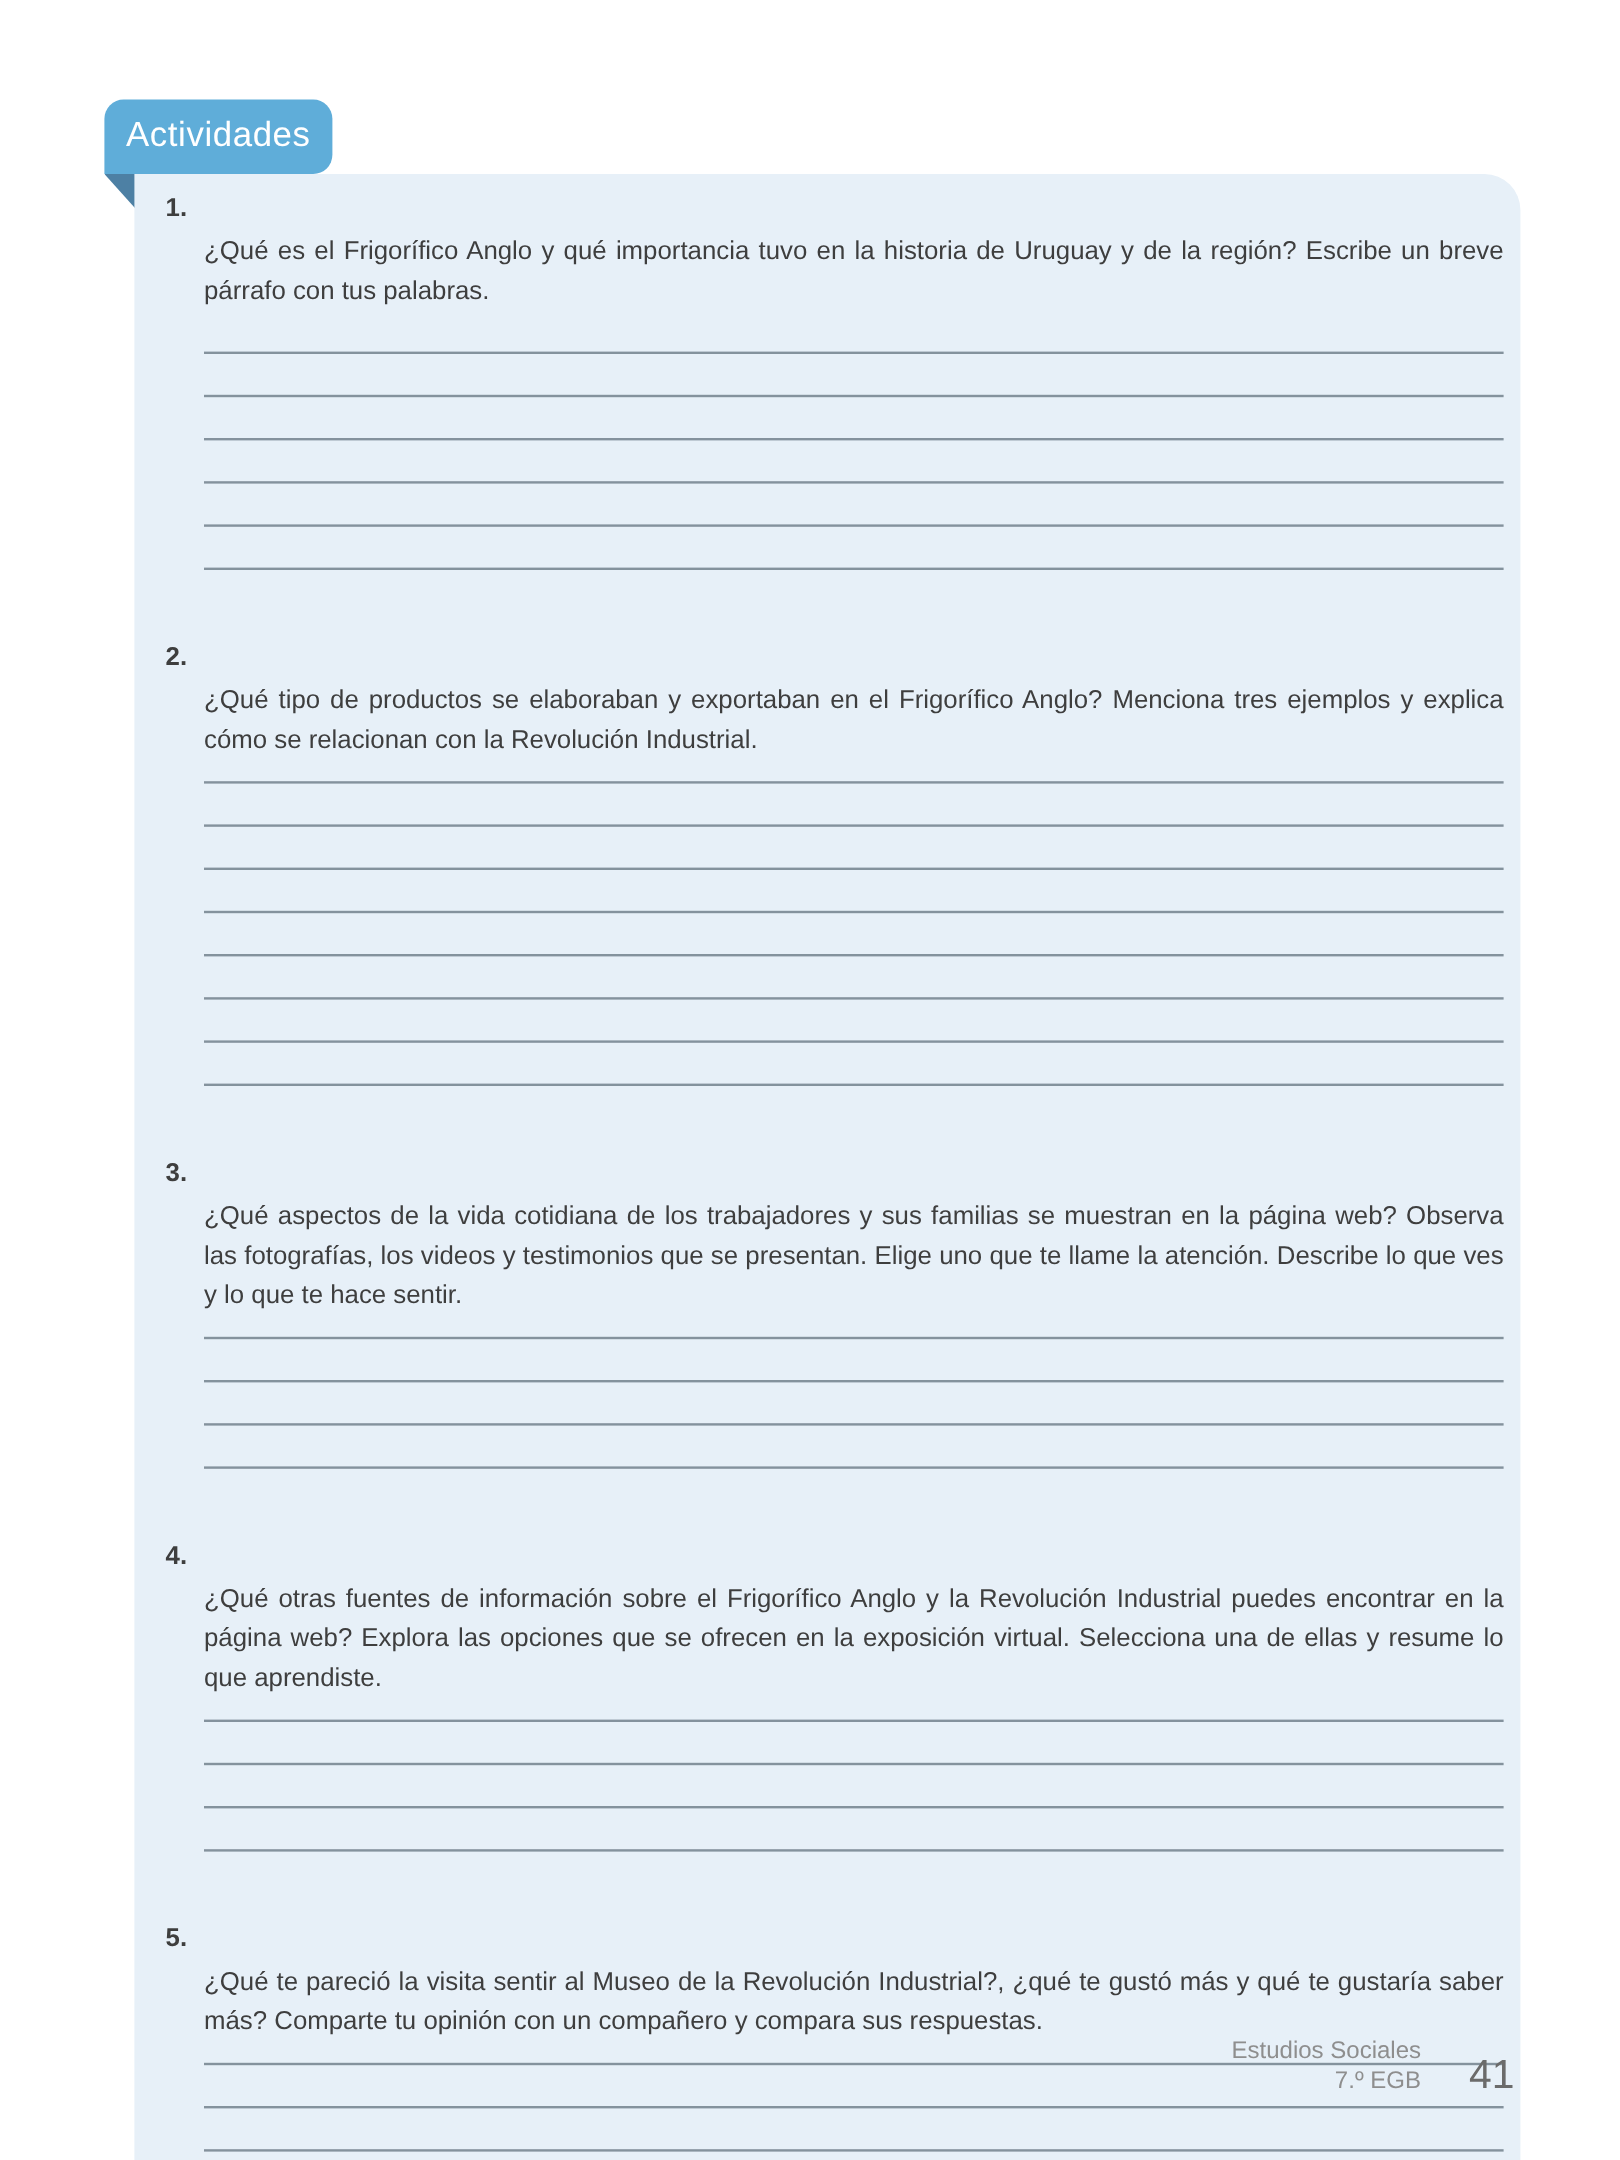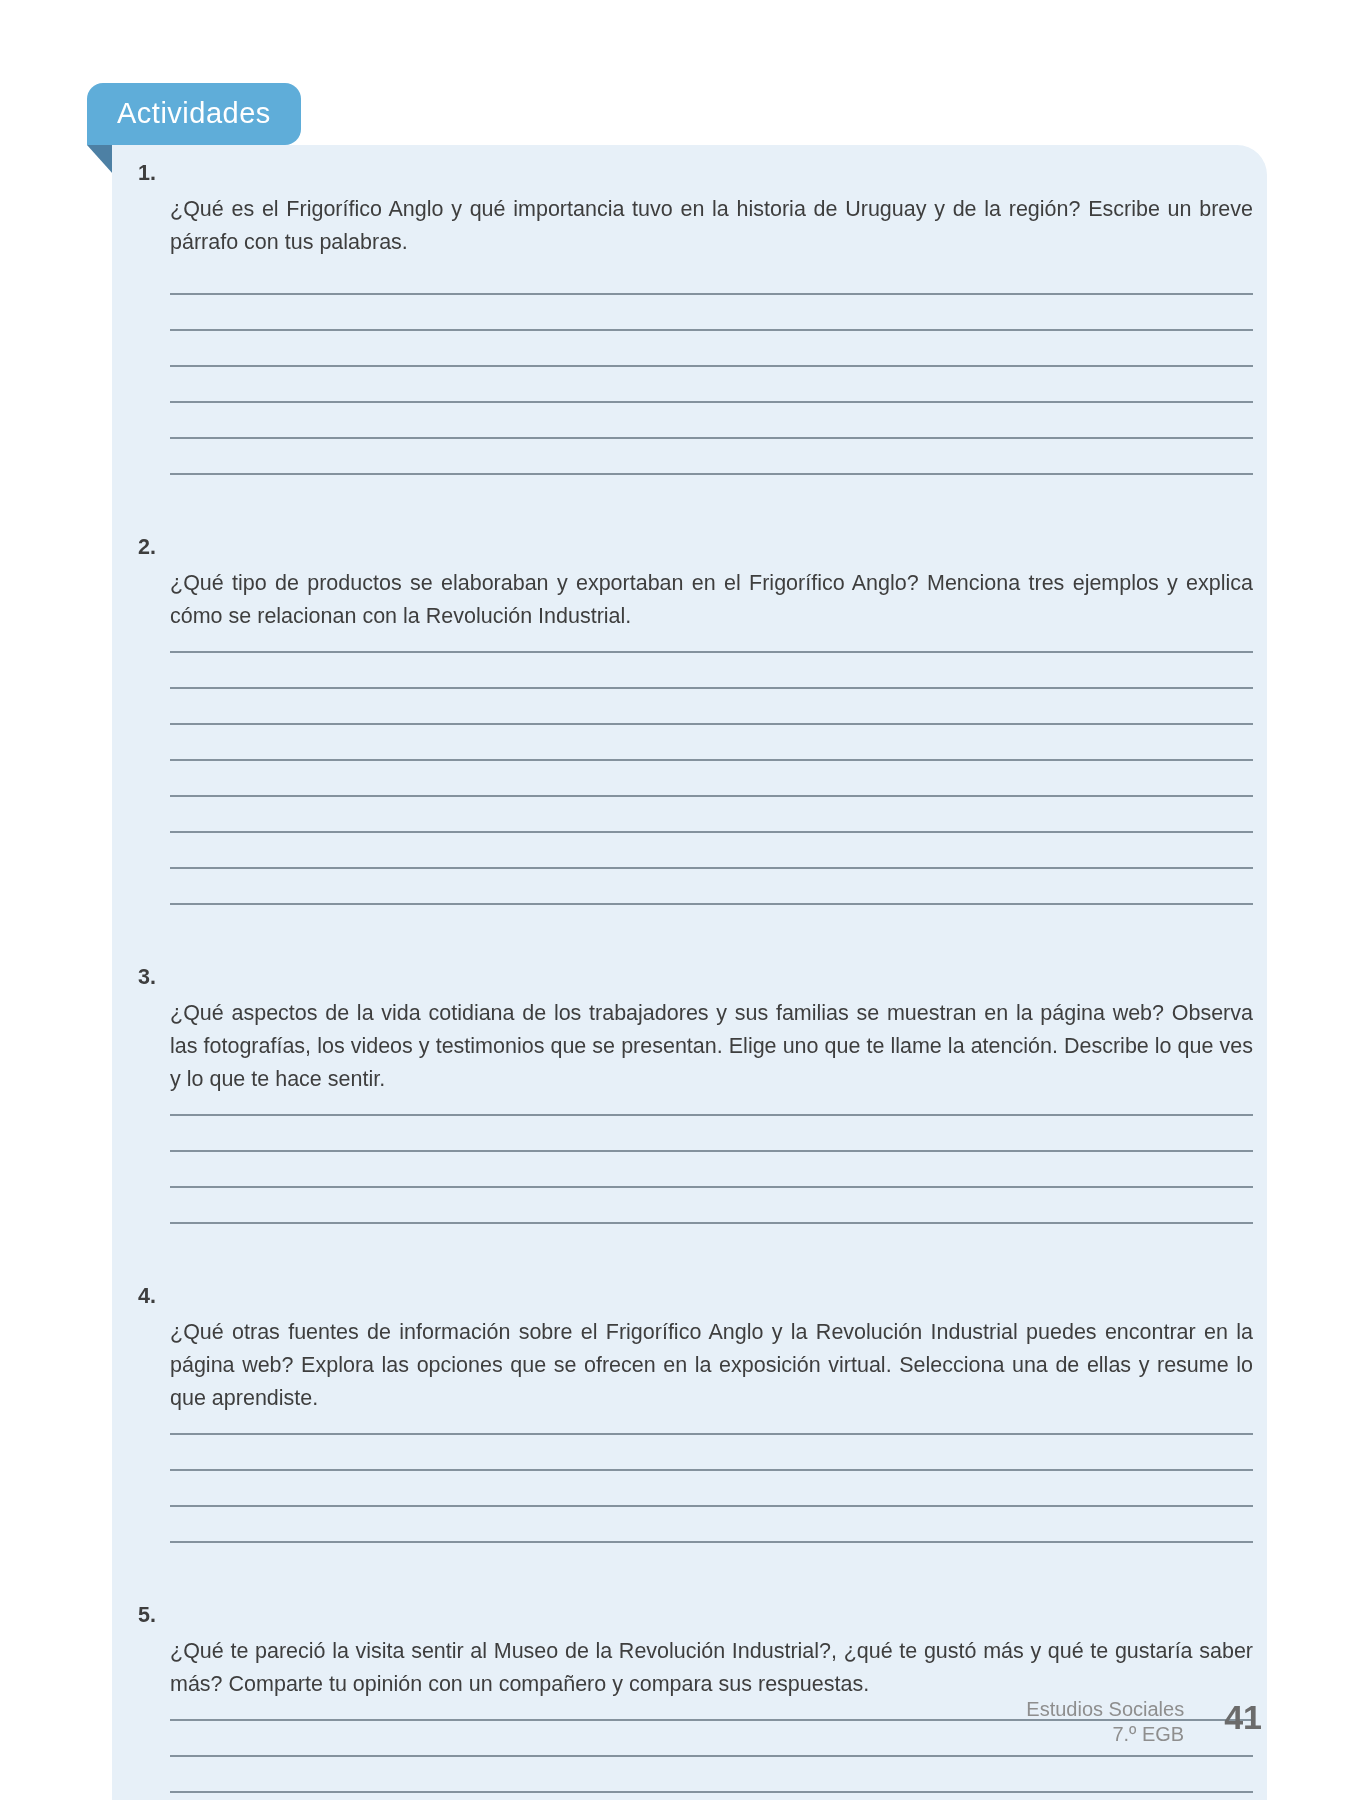--- a/index.html
+++ b/index.html
@@ -21,21 +21,21 @@
     font-family: "Liberation Sans", sans-serif;
     color: var(--text-dark);
   }
 
   
   .tab {
     position: absolute;
     left: 87px;
     top: 83px;
     height: 62px;
-    padding: 0 30px;
+    padding: 0 18px;
     background: var(--tab-blue);
     border-radius: 16px 16px 16px 0;
     color: #ffffff;
     font-size: 29px;
     line-height: 60px;
     letter-spacing: 0.5px;
   }
   .fold {
     position: absolute;
     left: 87px;
@@ -92,23 +92,23 @@
   }
   .footer-course {
     text-align: right;
     color: var(--footer-gray);
     font-size: 20px;
     line-height: 25px;
   }
   .footer-page {
     color: var(--page-number-gray);
     font-size: 34px;
-    font-weight: bold;
+    font-weight: normal;
     line-height: 34px;
-    margin-top: 3px;
+    margin-top: 15px;
   }
 </style>
 </head>
 <body>
 
 <div class="tab">
   <span>Actividades</span>
 </div>
 <div class="fold"></div>
 

